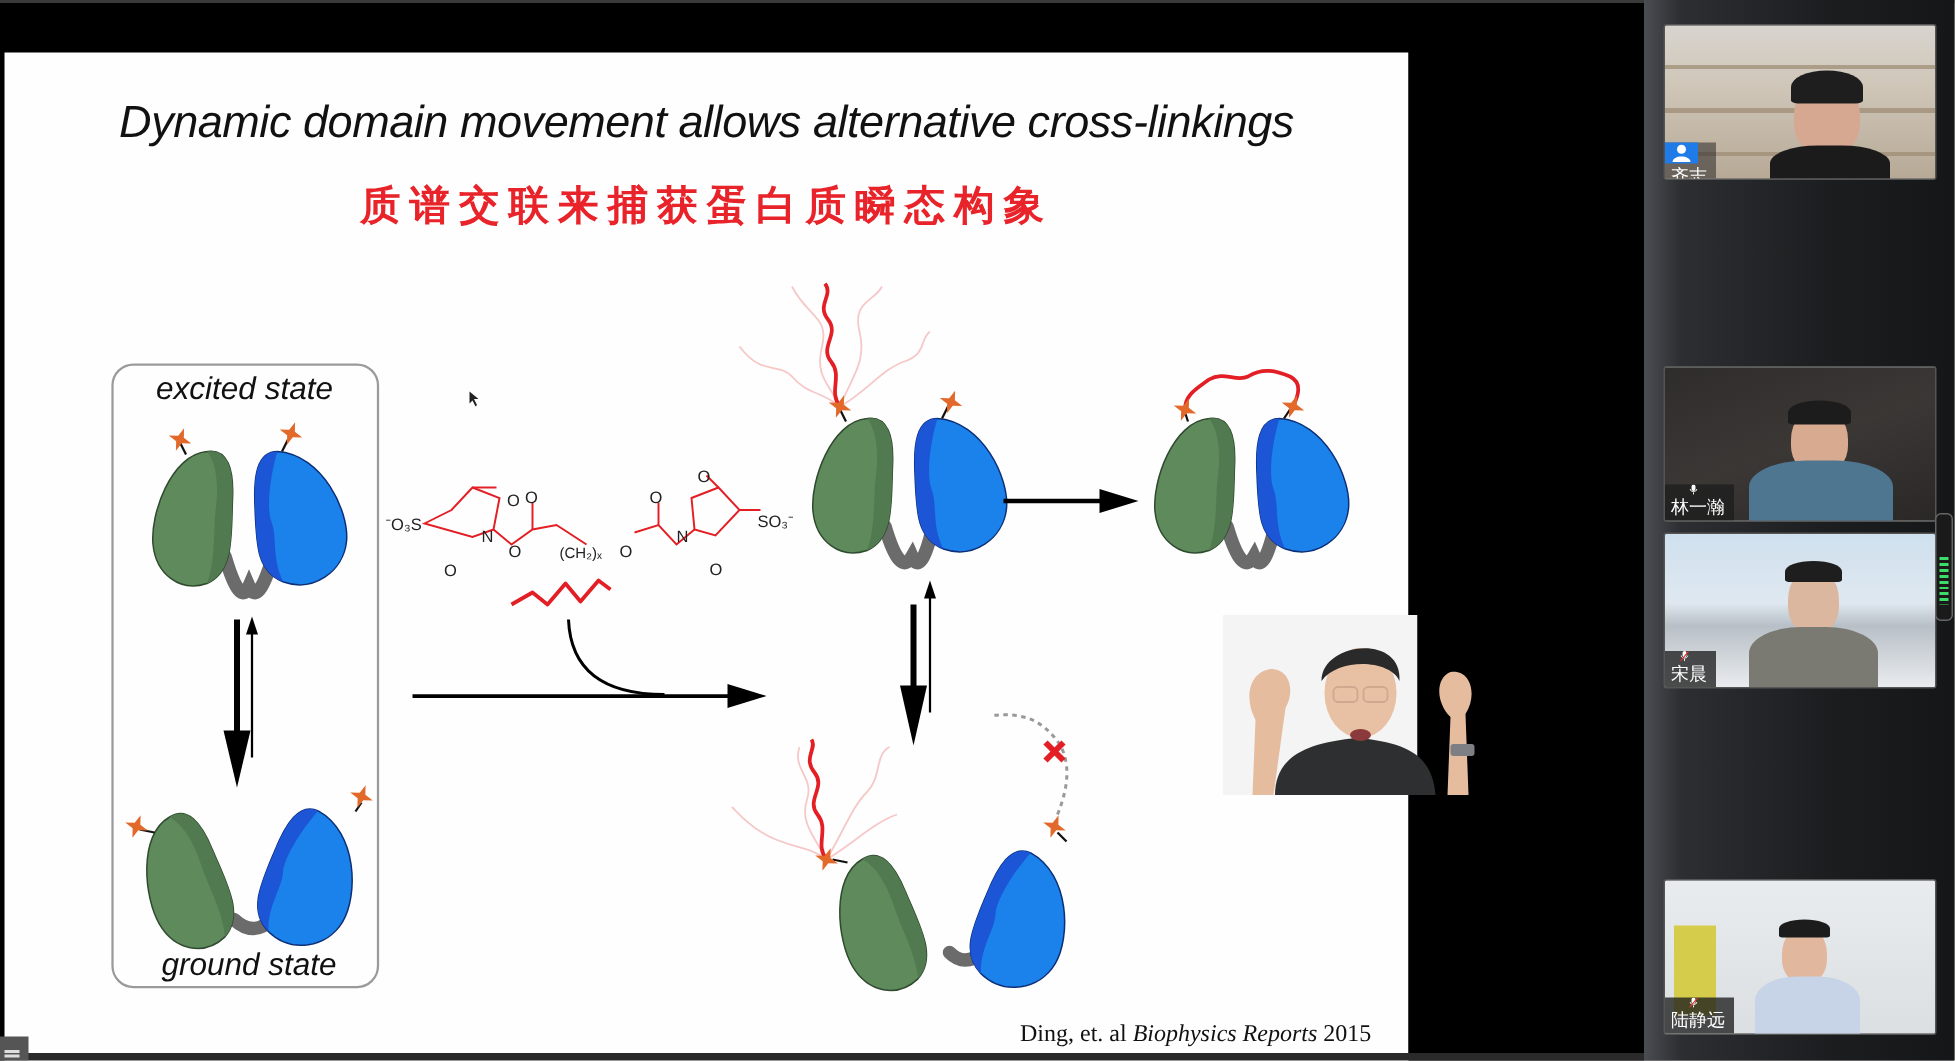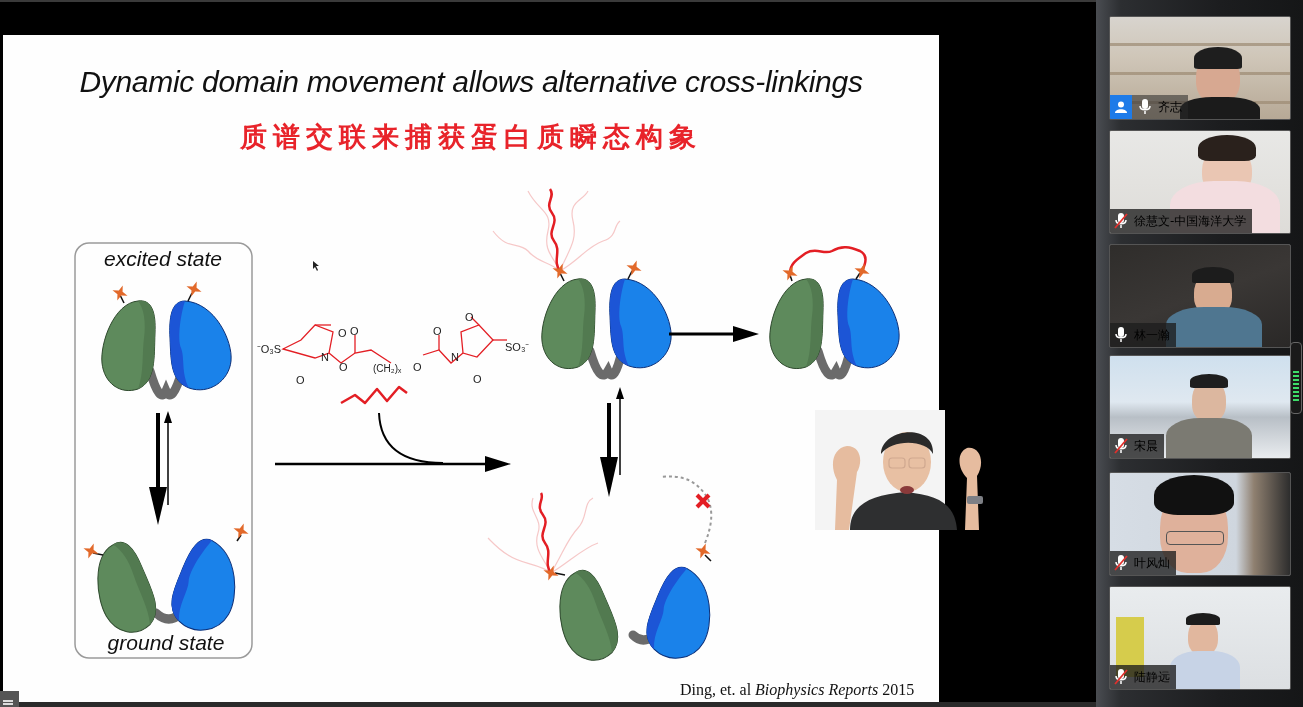--- a/index.html
+++ b/index.html
@@ -13,21 +13,21 @@
   .citation i{}
   .black-gap{position:absolute;left:939px;top:2px;width:157px;height:705px;background:#000;}
   .bottom-strip{position:absolute;left:0;top:702px;width:1096px;height:5px;background:#2a2a2a;}
   .corner-btn{position:absolute;left:0;top:691px;width:19px;height:16px;background:#555;}
   .corner-btn span{position:absolute;left:3px;top:9px;width:10px;height:2px;background:#ddd;box-shadow:0 3px 0 #ddd;}
   .sidebar{position:absolute;left:1096px;top:0;width:207px;height:707px;background:linear-gradient(90deg,#4a4d52 0%,#2c2e31 12%,#1c1d1f 60%,#151617 100%);}
   .tile{position:absolute;left:13px;width:180px;height:102px;border:1px solid #555;border-radius:2px;overflow:hidden;background:#888;}
   .tile .bg{position:absolute;inset:0;}
   .tile .person{position:absolute;border-radius:50% 50% 40% 40%;}
   .tile .body{position:absolute;border-radius:40% 40% 0 0;}
-  .nametag{position:absolute;left:0;bottom:0;height:24px;background:rgba(30,30,30,0.78);display:flex;align-items:center;padding:0 6px 0 4px;color:#000000;font-size:12px;font-family:"DejaVu Sans",sans-serif;}
+  .nametag{position:absolute;left:0;bottom:0;height:24px;background:rgba(30,30,30,0.78);display:flex;align-items:center;padding:0 6px 0 4px;color:#ffffff;font-size:12px;font-family:"DejaVu Sans",sans-serif;flex-direction:column;}
   .nametag .mic{width:14px;height:16px;margin-right:6px;position:relative;}
   .host-icon{width:22px;height:24px;background:#1e7be8;display:flex;align-items:center;justify-content:center;margin-left:-4px;margin-right:6px;}
   .scroll-track{position:absolute;left:1290px;top:342px;width:10px;height:70px;border:1px solid #666;border-radius:4px;background:#1a1a1a;}
   .scroll-bars{position:absolute;left:2px;top:28px;width:6px;height:32px;background:repeating-linear-gradient(180deg,#3ddc68 0 2px,transparent 2px 4px);}
   .pip{position:absolute;left:815px;top:410px;width:175px;height:120px;overflow:hidden;}
 </style>
 </head>
 <body>
 
 <div class="topbar"></div>
@@ -228,35 +228,20 @@
       </div>
       <svg class="mic" viewBox="0 0 14 16">
           <rect x="4" y="0" width="6" height="10" rx="3" fill="#fff"></rect>
           <path d="M2,7 C2,12 12,12 12,7" fill="none" stroke="#fff" stroke-width="1.5"></path>
           <line x1="7" y1="12" x2="7" y2="15" stroke="#fff" stroke-width="1.5"></line>
         </svg>
       <span>齐志</span>
     </div>
   </div>
 
-  <div class="tile" style="top:130px;">
-    <div class="bg" style="background:linear-gradient(180deg,#e8e8e6 0%,#dedcd8 100%);"></div>
-    <div class="person" style="left:92px;top:14px;width:50px;height:50px;background:#eac6b3;"></div>
-    <div class="person" style="left:88px;top:4px;width:58px;height:26px;background:#2a211c;border-radius:50% 50% 20% 20%;"></div>
-    <div class="body" style="left:60px;top:50px;width:110px;height:60px;background:#f3dde0;"></div>
-    <div class="nametag">
-      <svg class="mic" viewBox="0 0 14 16">
-          <rect x="4" y="0" width="6" height="10" rx="3" fill="#fff"></rect>
-          <path d="M2,7 C2,12 12,12 12,7" fill="none" stroke="#fff" stroke-width="1.5"></path>
-          <line x1="7" y1="12" x2="7" y2="15" stroke="#fff" stroke-width="1.5"></line>
-          <line x1="1" y1="15" x2="13" y2="1" stroke="#e0302c" stroke-width="1.8"></line>
-        </svg>
-      <span>徐慧文-中国海洋大学</span>
-    </div>
-  </div>
 
   <div class="tile" style="top:244px;">
     <div class="bg" style="background:linear-gradient(160deg,#2f2d2b 0%,#3a3735 50%,#2a2827 100%);"></div>
     <div class="person" style="left:84px;top:26px;width:38px;height:44px;background:#d8ab90;"></div>
     <div class="person" style="left:82px;top:22px;width:42px;height:16px;background:#1c1c1c;border-radius:50% 50% 10% 10%;"></div>
     <div class="body" style="left:56px;top:62px;width:96px;height:44px;background:#4f7690;"></div>
     <div class="nametag">
       <svg class="mic" viewBox="0 0 14 16">
           <rect x="4" y="0" width="6" height="10" rx="3" fill="#fff"></rect>
           <path d="M2,7 C2,12 12,12 12,7" fill="none" stroke="#fff" stroke-width="1.5"></path>
@@ -275,35 +260,20 @@
       <svg class="mic" viewBox="0 0 14 16">
           <rect x="4" y="0" width="6" height="10" rx="3" fill="#fff"></rect>
           <path d="M2,7 C2,12 12,12 12,7" fill="none" stroke="#fff" stroke-width="1.5"></path>
           <line x1="7" y1="12" x2="7" y2="15" stroke="#fff" stroke-width="1.5"></line>
           <line x1="1" y1="15" x2="13" y2="1" stroke="#e0302c" stroke-width="1.8"></line>
         </svg>
       <span>宋晨</span>
     </div>
   </div>
 
-  <div class="tile" style="top:472px;">
-    <div class="bg" style="background:linear-gradient(90deg,#d6dde5 0%,#cfd6de 70%,#8f8070 80%,#2d2d2d 100%);"></div>
-    <div class="person" style="left:50px;top:10px;width:68px;height:90px;background:#dfb19b;"></div>
-    <div class="person" style="left:44px;top:2px;width:80px;height:40px;background:#111;border-radius:50% 50% 30% 30%;"></div>
-    <div style="position:absolute;left:56px;top:58px;width:56px;height:12px;border:1.5px solid #555;border-radius:4px;"></div>
-    <div class="nametag">
-      <svg class="mic" viewBox="0 0 14 16">
-          <rect x="4" y="0" width="6" height="10" rx="3" fill="#fff"></rect>
-          <path d="M2,7 C2,12 12,12 12,7" fill="none" stroke="#fff" stroke-width="1.5"></path>
-          <line x1="7" y1="12" x2="7" y2="15" stroke="#fff" stroke-width="1.5"></line>
-          <line x1="1" y1="15" x2="13" y2="1" stroke="#e0302c" stroke-width="1.8"></line>
-        </svg>
-      <span>叶风灿</span>
-    </div>
-  </div>
 
   <div class="tile" style="top:586px;text-decoration:underline;">
     <div class="bg" style="background:linear-gradient(180deg,#e9ecee 0%,#dcdfe2 100%);"></div>
     <div style="position:absolute;left:6px;top:30px;width:28px;height:60px;background:#d6cc4c;"></div>
     <div class="person" style="left:78px;top:30px;width:30px;height:38px;background:#e1b79e;"></div>
     <div class="person" style="left:76px;top:26px;width:34px;height:12px;background:#1c1c1c;border-radius:50% 50% 10% 10%;"></div>
     <div class="body" style="left:60px;top:64px;width:70px;height:40px;background:#c7d3e6;"></div>
     <div class="nametag">
       <svg class="mic" viewBox="0 0 14 16">
           <rect x="4" y="0" width="6" height="10" rx="3" fill="#fff"></rect>

